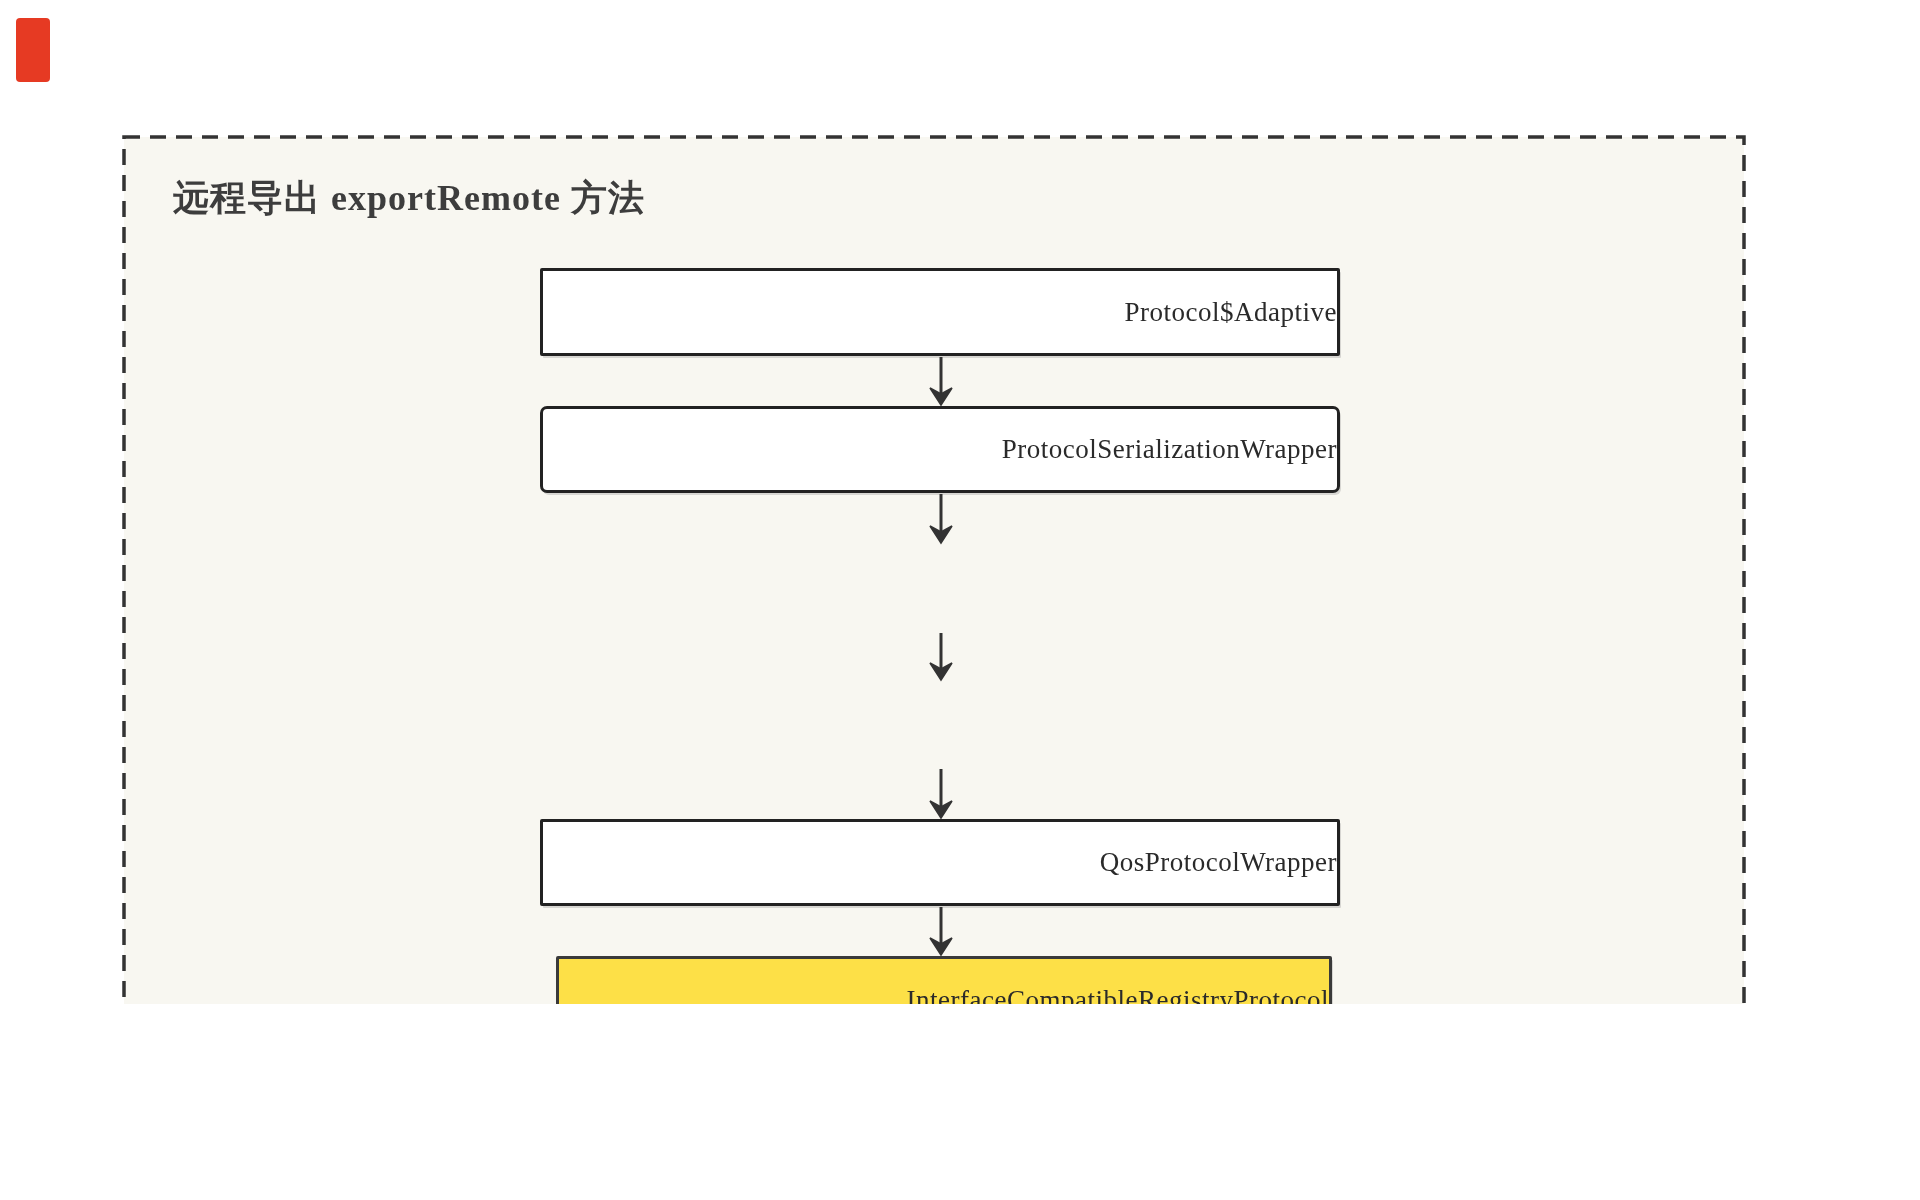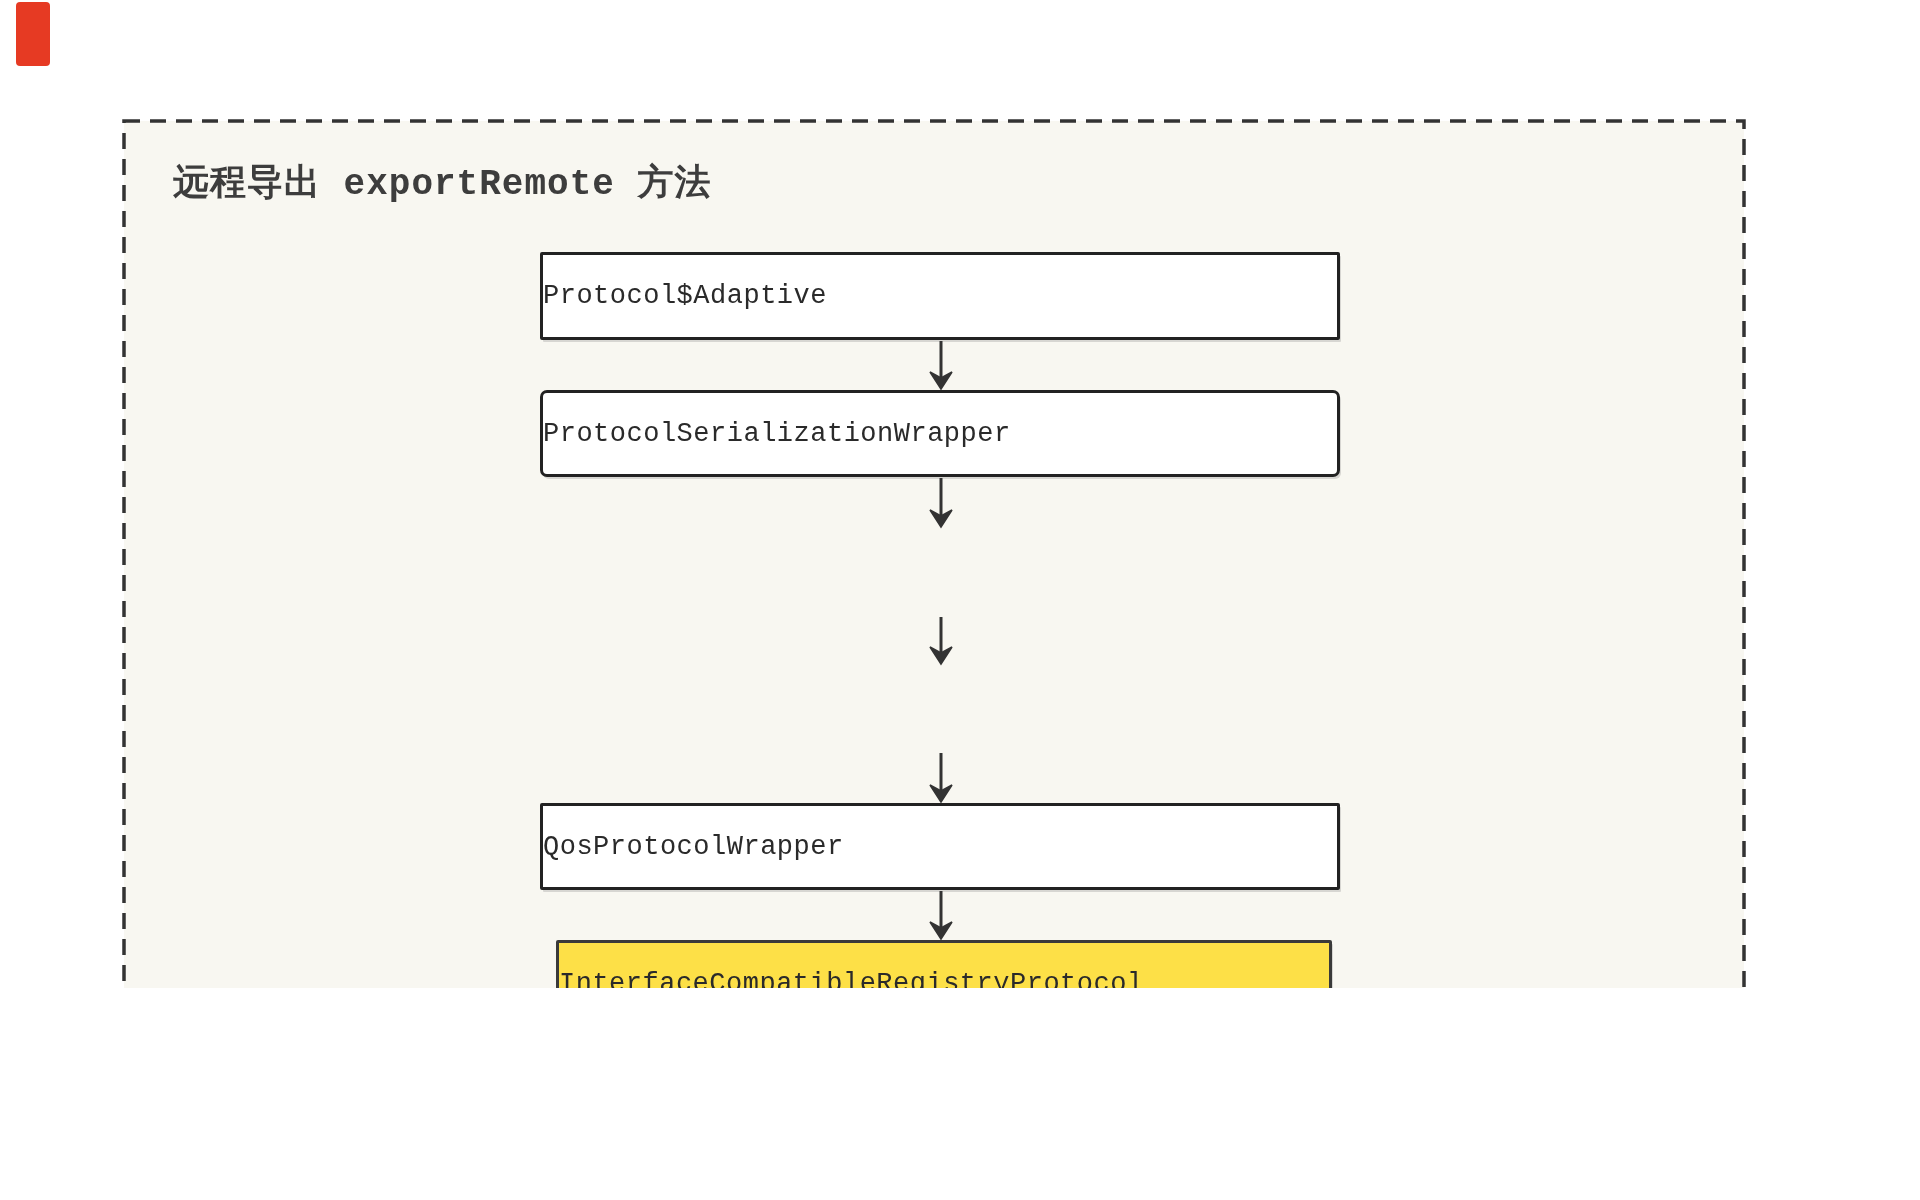--- a/index.html
+++ b/index.html
@@ -1,32 +1,32 @@
 <!DOCTYPE html>
 <html><head>
 <meta charset="utf-8">
 <style>
   html,body{margin:0;padding:0;background:#ffffff;}
   .canvas{
     position:relative;width:1920px;height:988px;background:#ffffff;
-    font-family:Liberation Mono, monospace;overflow:hidden;
+    font-family:Liberation Serif, serif;overflow:hidden;margin-top:16px;
   }
   .red-marker{
     position:absolute;left:16px;top:2px;width:34px;height:64px;
     background:#e63a23;border-radius:4px;
   }
   .frame-svg{position:absolute;left:122px;top:119px;}
   .frame-title{
     position:absolute;left:173px;top:158px;
     font-size:36px;font-weight:600;color:#3d3d3d;letter-spacing:1px;
   }
   .node{
     position:absolute;left:540px;width:800px;height:88px;
     background:#ffffff;border:3px solid #222222;border-radius:2px;
-    display:flex;align-items:center;justify-content:flex-start;
+    display:flex;align-items:center;justify-content:flex-end;
     box-sizing:border-box;
     box-shadow:2px 3px 0 -1px rgba(130,130,130,.28);
   }
   .node span{
     font-size:27px;color:#2a2a2a;letter-spacing:.5px;
     white-space:nowrap;
   }
   .node-1{top:252px;}
   .node-2{top:390px;height:87px;border-radius:7px;}
   .node-3{top:528px;height:88px;box-shadow:6px 3px 4px -2px rgba(110,110,110,.5);}

